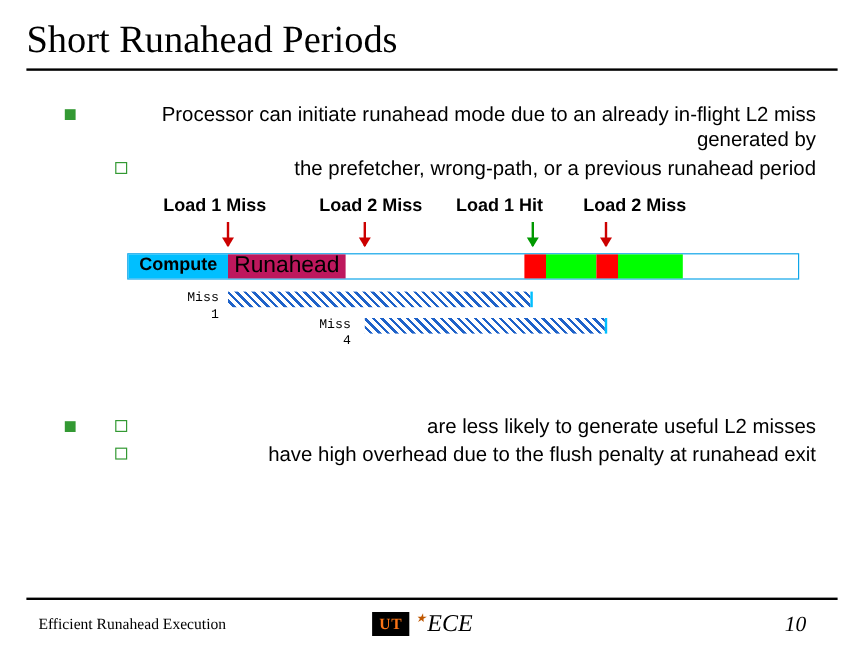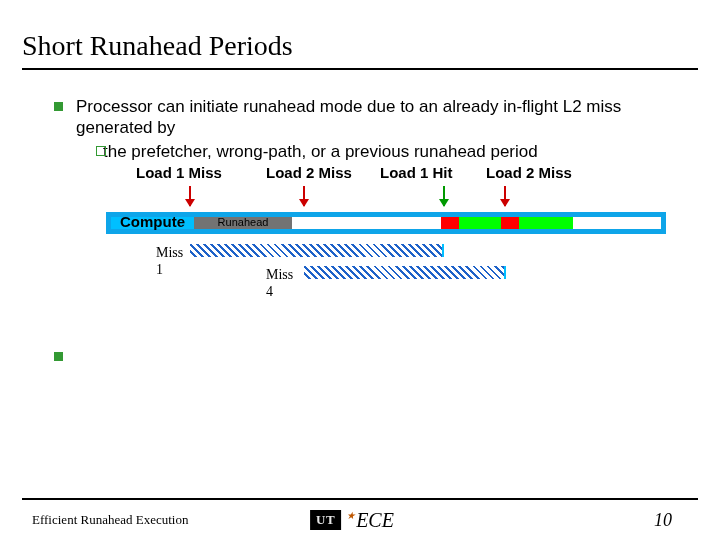--- a/index.html
+++ b/index.html
@@ -5,57 +5,57 @@
   * { box-sizing: border-box; margin: 0; padding: 0; }
   body {
     width: 720px; height: 540px;
     background: #fff;
     font-family: "Times New Roman", Times, serif;
     color: #000;
     position: relative;
     overflow: hidden;
   }
   .title {
-    font-size: 28px;
-    padding: 30px 0 4px 22px;
+    font-size: 32px;
+    padding: 14px 0 4px 22px;
     font-weight: normal;
   }
   .title-rule {
     margin: 2px 22px 0 22px;
     border: none;
     border-top: 2px solid #000;
   }
   .content {
     padding: 26px 40px 0 40px;
     font-family: Arial, Helvetica, sans-serif;
     font-size: 17px;
     line-height: 1.25;
   }
-  ul.lvl1 { list-style: none; padding-left: 14px; }
+  ul.lvl1 { list-style: none; padding-left: 14px; text-align: right; }
   ul.lvl1 > li { position: relative; padding-left: 22px; margin-bottom: 22px; }
   ul.lvl1 > li::before {
     content: "";
     position: absolute; left: 0; top: 6px;
     width: 9px; height: 9px;
     background: #339933;
   }
   ul.lvl2 { list-style: none; padding-left: 20px; margin-top: 2px; }
   ul.lvl2 > li { position: relative; padding-left: 7px; margin-top: 2px;}
   ul.lvl2 > li::before {
     content: "";
     position: absolute; left: 0; top: 5px;
     width: 8px; height: 8px;
     border: 1.2px solid #339933;
     background: transparent;
   }
 
   
   .timeline-wrap {
     position: relative;
-    margin: 2px 0 10px 0;
+    margin: 12px 0 10px 0;
     height: 160px;
     font-family: Arial, sans-serif;
   }
   .tl-labels { position:absolute; top:0; left:0; right:0; height:24px; font-weight:bold; font-size:15px;}
   .tl-label { position:absolute; white-space:nowrap; }
   .arrow {
     position: absolute;
     width: 2px; height: 20px;
     top: 22px;
   }
@@ -63,30 +63,30 @@
     content:"";
     position:absolute; bottom:-1px; left:-4px;
     border-left:5px solid transparent;
     border-right:5px solid transparent;
   }
   .arrow.red { background:#c00; } .arrow.red::after{ border-top:8px solid #c00; }
   .arrow.green { background:#090; } .arrow.green::after{ border-top:8px solid #090; }
 
   .bar {
     position:absolute; top:48px; left:30px; width:560px; height:22px;
-    border:5px solid #0ea5e9;
+    border:1px solid #0ea5e9;
   }
   .seg { position:absolute; top:0; height:100%; }
   .seg-compute { background:#00bfff; display:flex; align-items:center; justify-content:center; font-weight:bold; font-size:15px;}
-  .seg-run { background:#737373; display:flex; align-items:center; justify-content:center; font-size:11px;}
+  .seg-run { background:#be185d; display:flex; align-items:center; justify-content:center; font-size:19px;}
   .seg-red { background:#ff0000; }
   .seg-green { background:#00ff00; }
 
   .miss-row { position:absolute; left:30px; height:14px; }
-  .miss-label { position:absolute; font-size:14px; font-family:Liberation Serif, serif; top:0; }
+  .miss-label { position:absolute; font-size:11px; font-family:Liberation Mono, monospace; top:0; }
   .miss-bar {
     position:absolute; height:13px;
     background: repeating-linear-gradient(
       45deg, #fff, #fff 3px, #1e62c9 3px, #1e62c9 5px
     );
     border-right: 2px solid #00bfff;
   }
 
   .footer-rule {
     position:absolute; left:22px; right:22px; bottom:40px;
@@ -99,21 +99,21 @@
     font-family: "Times New Roman", serif;
     font-size: 13px;
   }
   .footer .center { position:absolute; left:50%; transform:translateX(-50%); }
   .footer .right { margin-left:auto; font-size:18px;font-style:italic; }
   .logo {
     display:inline-flex; align-items:center; gap:0;
     font-family: Georgia, "Times New Roman", serif;
   }
   .logo .ut {
-    background:#000; color:#e5e5e5; padding:2px 6px; font-weight:bold;
+    background:#000; color:#f97316; padding:2px 6px; font-weight:bold;
     font-size:13px; letter-spacing:0.5px;
   }
   .logo .ece {
     color:#000; font-style:italic; font-weight:normal; font-size:20px;
     padding-left:4px;
   }
   .logo .star { color:#bf5700; font-size:10px; vertical-align:super; margin:0 1px;}
 </style>
 </head>
 <body>
@@ -156,20 +156,24 @@
           <div class="miss-bar" style="left:84px; width:254px;"></div>
         </div>
         <div class="miss-row" style="top:102px;">
           <span class="miss-label" style="left:160px">Miss 4</span>
           <div class="miss-bar" style="left:198px; width:202px;"></div>
         </div>
       </div>
     </li>
 
     <li>
+      <ul class="lvl2">
+        <li>are less likely to generate useful L2 misses</li>
+        <li>have high overhead due to the flush penalty at runahead exit</li>
+      </ul>
     </li>
   </ul>
 </div>
 
 <hr class="footer-rule">
 <div class="footer">
   <span>Efficient Runahead Execution</span>
   <span class="center">
     <span class="logo">
       <span class="ut">UT</span>

